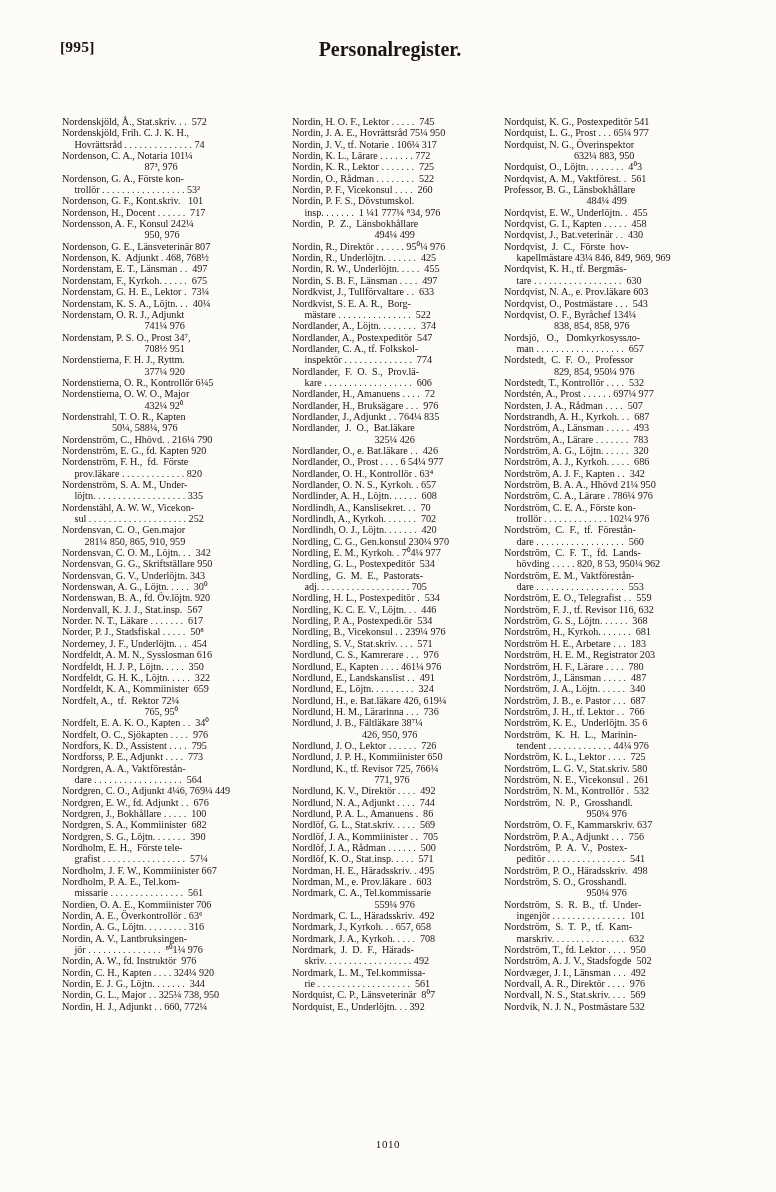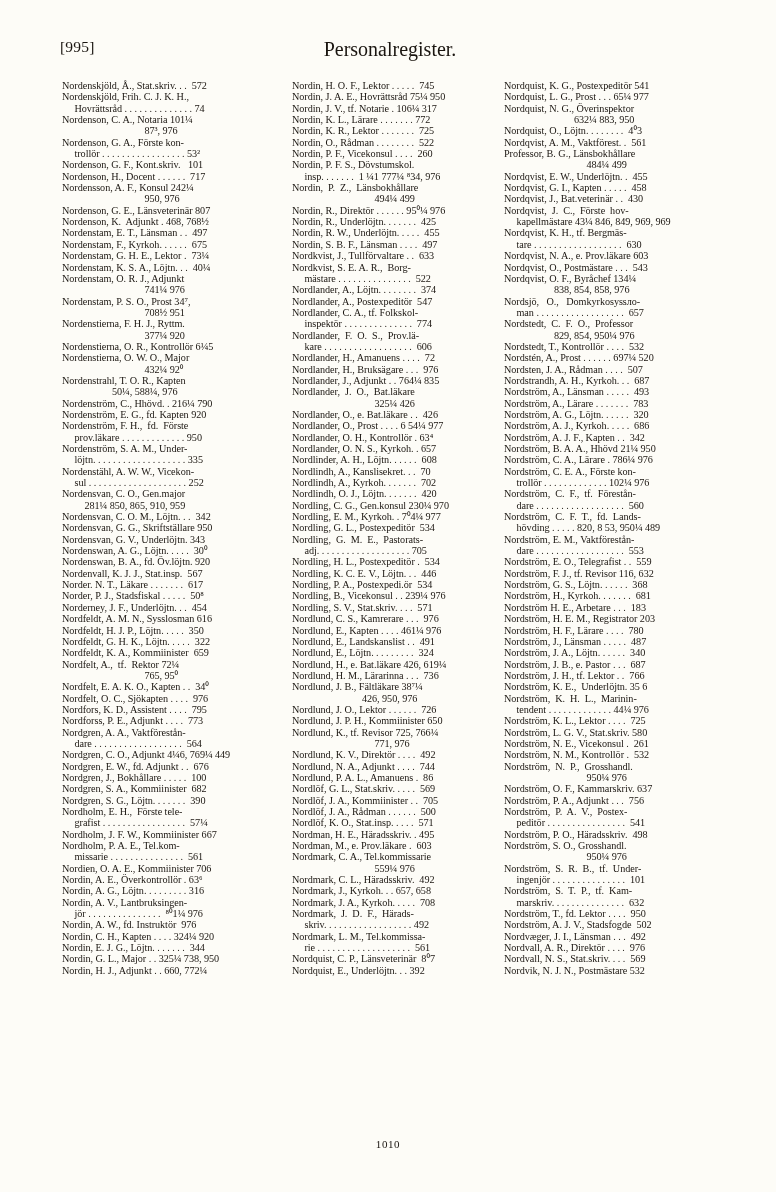--- a/index.html
+++ b/index.html
@@ -21,20 +21,21 @@
     width: 776px;
     height: 1192px;
     background: #fdfcf7;
   }
   .header {
     position: absolute;
     left: 60px;
     top: 38px;
     width: 660px;
     height: 24px;
+    font-weight: bold;
   }
   .page-num-left {
     position: absolute;
     left: 0;
     top: 0;
     font-size: 15.5px;
     font-family: "Liberation Serif", serif;
     letter-spacing: 0.2px;
   }
   .header-title {
@@ -53,20 +54,21 @@
     width: 660px;
     height: 1040px;
     display: flex;
     flex-direction: row;
     gap: 0px;
   }
   .col {
     width: 220px;
     padding-right: 0px;
     box-sizing: border-box;
+    margin-top: 36px;
   }
   .col.c1 { width: 230px; }
   .col.c2 { width: 212px; }
   .col.c3 { width: 218px; }
   .entry {
     font-size: 10.2px;
     line-height: 11.35px;
     font-family: "Liberation Serif", serif;
     white-space: pre-wrap;
     margin: 0;
@@ -120,21 +122,21 @@
         <div class="entry">Nordenstierna, F. H. J., Ryttm.</div>
         <div class="entry">                                 377¼ 920</div>
         <div class="entry">Nordenstierna, O. R., Kontrollör 6¼5</div>
         <div class="entry">Nordenstierna, O. W. O., Major</div>
         <div class="entry">                                 432¼ 92⁰</div>
         <div class="entry">Nordenstrahl, T. O. R., Kapten</div>
         <div class="entry">                    50¼, 588¼, 976</div>
         <div class="entry">Nordenström, C., Hhövd. . 216¼ 790</div>
         <div class="entry">Nordenström, E. G., fd. Kapten 920</div>
         <div class="entry">Nordenström, F. H.,  fd.  Förste</div>
-        <div class="entry">     prov.läkare . . . . . . . . . . . . . 950</div>
+        <div class="entry">     prov.läkare . . . . . . . . . . . . . 820</div>
         <div class="entry">Nordenström, S. A. M., Under-</div>
         <div class="entry">     löjtn. . . . . . . . . . . . . . . . . . . 335</div>
         <div class="entry">Nordenstähl, A. W. W., Vicekon-</div>
         <div class="entry">     sul . . . . . . . . . . . . . . . . . . . . 252</div>
         <div class="entry">Nordensvan, C. O., Gen.major</div>
         <div class="entry">         281¼ 850, 865, 910, 959</div>
         <div class="entry">Nordensvan, C. O. M., Löjtn. . .  342</div>
         <div class="entry">Nordensvan, G. G., Skriftställare 950</div>
         <div class="entry">Nordensvan, G. V., Underlöjtn. 343</div>
         <div class="entry">Nordenswan, A. G., Löjtn. . . . .  30⁰</div>
@@ -275,36 +277,36 @@
         <div class="entry">     tare . . . . . . . . . . . . . . . . . .  630</div>
         <div class="entry">Nordqvist, N. A., e. Prov.läkare 603</div>
         <div class="entry">Nordqvist, O., Postmästare . . .  543</div>
         <div class="entry">Nordqvist, O. F., Byråchef 134¼</div>
         <div class="entry">                    838, 854, 858, 976</div>
         <div class="entry">Nordsjö,   O.,   Domkyrkosyssло-</div>
         <div class="entry">     man . . . . . . . . . . . . . . . . . .  657</div>
         <div class="entry">Nordstedt,  C.  F.  O.,  Professor</div>
         <div class="entry">                    829, 854, 950¼ 976</div>
         <div class="entry">Nordstedt, T., Kontrollör . . . .  532</div>
-        <div class="entry">Nordstén, A., Prost . . . . . . 697¼ 520</div>
+        <div class="entry">Nordstén, A., Prost . . . . . . 697¼ 977</div>
         <div class="entry">Nordsten, J. A., Rådman . . . .  507</div>
         <div class="entry">Nordstrandh, A. H., Kyrkoh. . .  687</div>
         <div class="entry">Nordström, A., Länsman . . . . .  493</div>
         <div class="entry">Nordström, A., Lärare . . . . . . .  783</div>
         <div class="entry">Nordström, A. G., Löjtn. . . . . .  320</div>
         <div class="entry">Nordström, A. J., Kyrkoh. . . . .  686</div>
         <div class="entry">Nordström, A. J. F., Kapten . .  342</div>
         <div class="entry">Nordström, B. A. A., Hhövd 21¼ 950</div>
         <div class="entry">Nordström, C. A., Lärare . 786¼ 976</div>
         <div class="entry">Nordström, C. E. A., Förste kon-</div>
         <div class="entry">     trollör . . . . . . . . . . . . . 102¼ 976</div>
         <div class="entry">Nordström,  C.  F.,  tf.  Förestån-</div>
         <div class="entry">     dare . . . . . . . . . . . . . . . . . .  560</div>
         <div class="entry">Nordström,  C.  F.  T.,  fd.  Lands-</div>
-        <div class="entry">     hövding . . . . . 820, 8 53, 950¼ 489</div>
+        <div class="entry">     hövding . . . . . 820, 8 53, 950¼ 962</div>
         <div class="entry">Nordström, E. M., Vaktförestån-</div>
         <div class="entry">     dare . . . . . . . . . . . . . . . . . .  553</div>
         <div class="entry">Nordström, E. O., Telegrafist . .  559</div>
         <div class="entry">Nordström, F. J., tf. Revisor 116, 632</div>
         <div class="entry">Nordström, G. S., Löjtn. . . . . .  368</div>
         <div class="entry">Nordström, H., Kyrkoh. . . . . . .  681</div>
         <div class="entry">Nordström H. E., Arbetare . . .  183</div>
         <div class="entry">Nordström, H. E. M., Registrator 203</div>
         <div class="entry">Nordström, H. F., Lärare . . . .  780</div>
         <div class="entry">Nordström, J., Länsman . . . . .  487</div>

